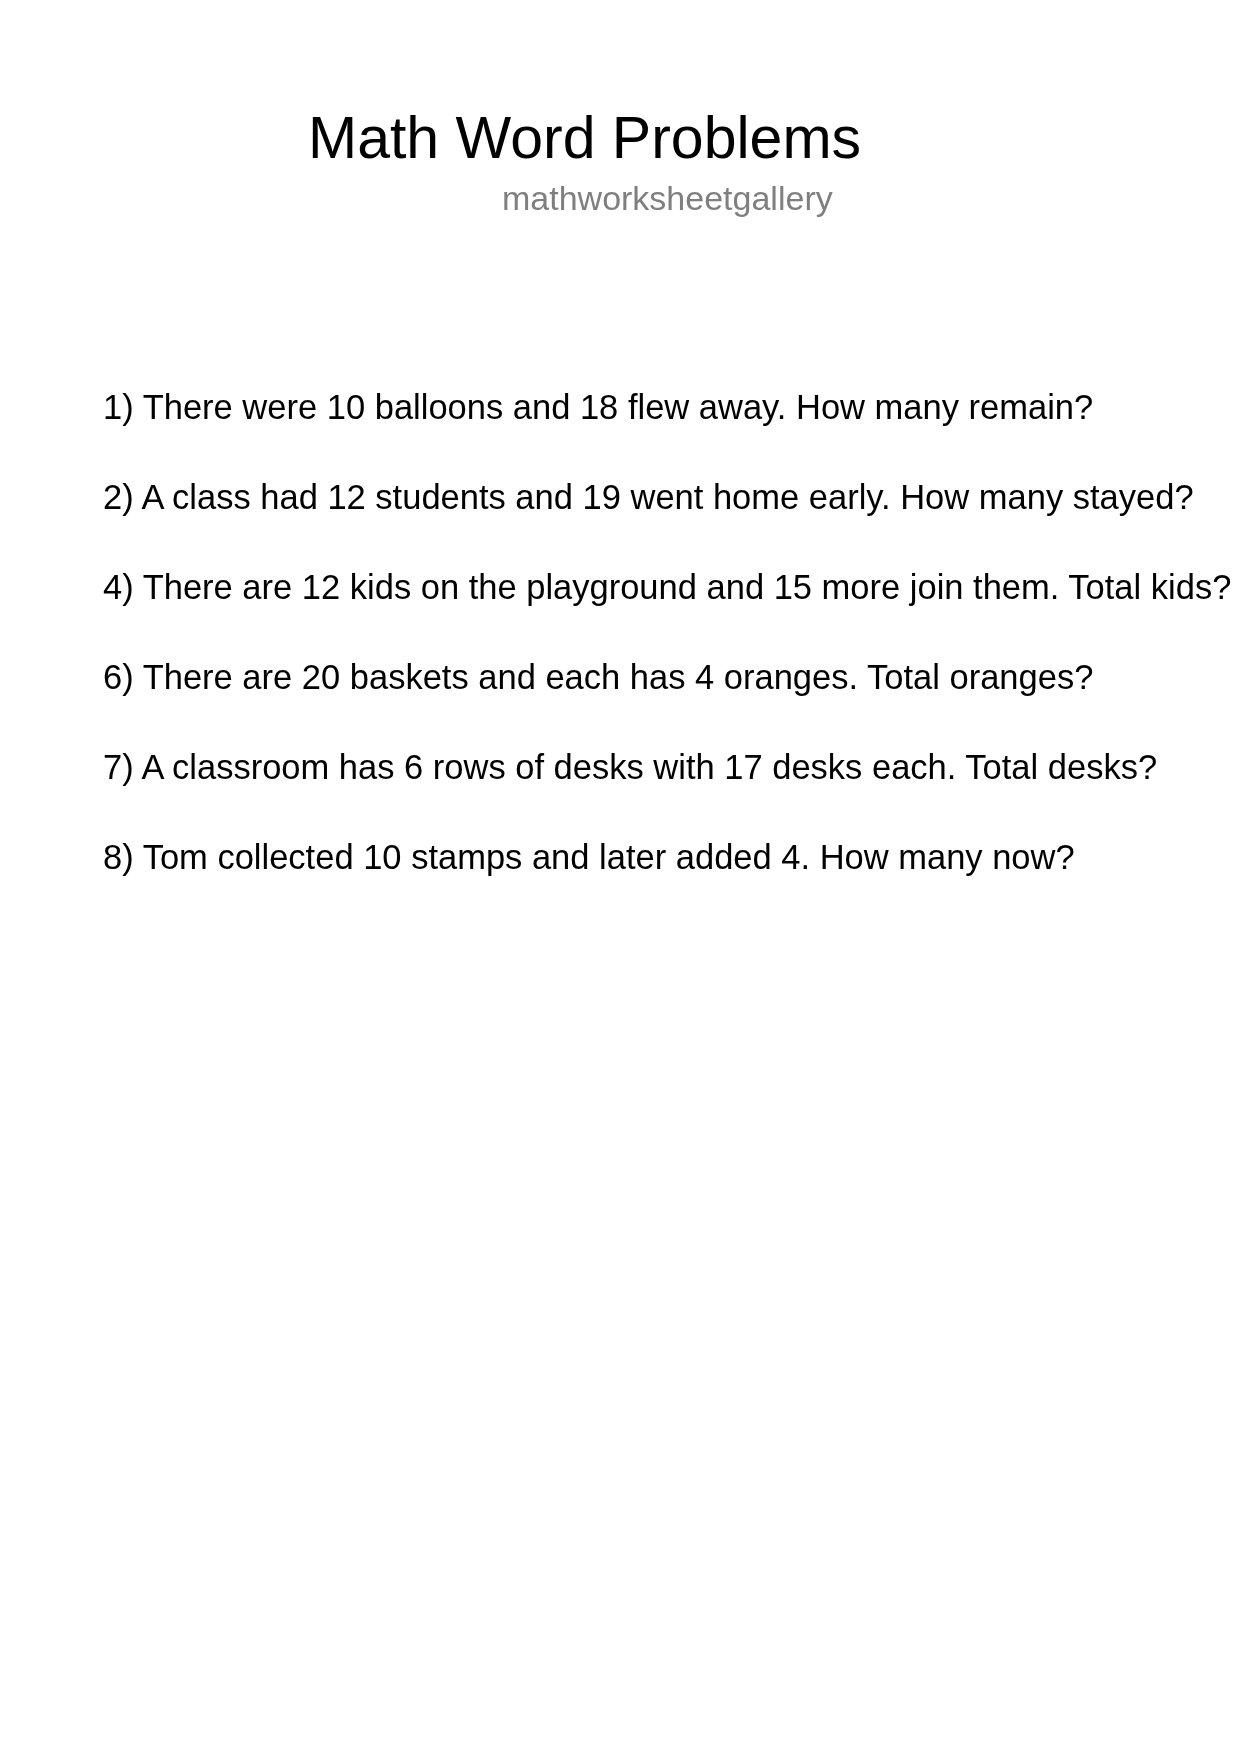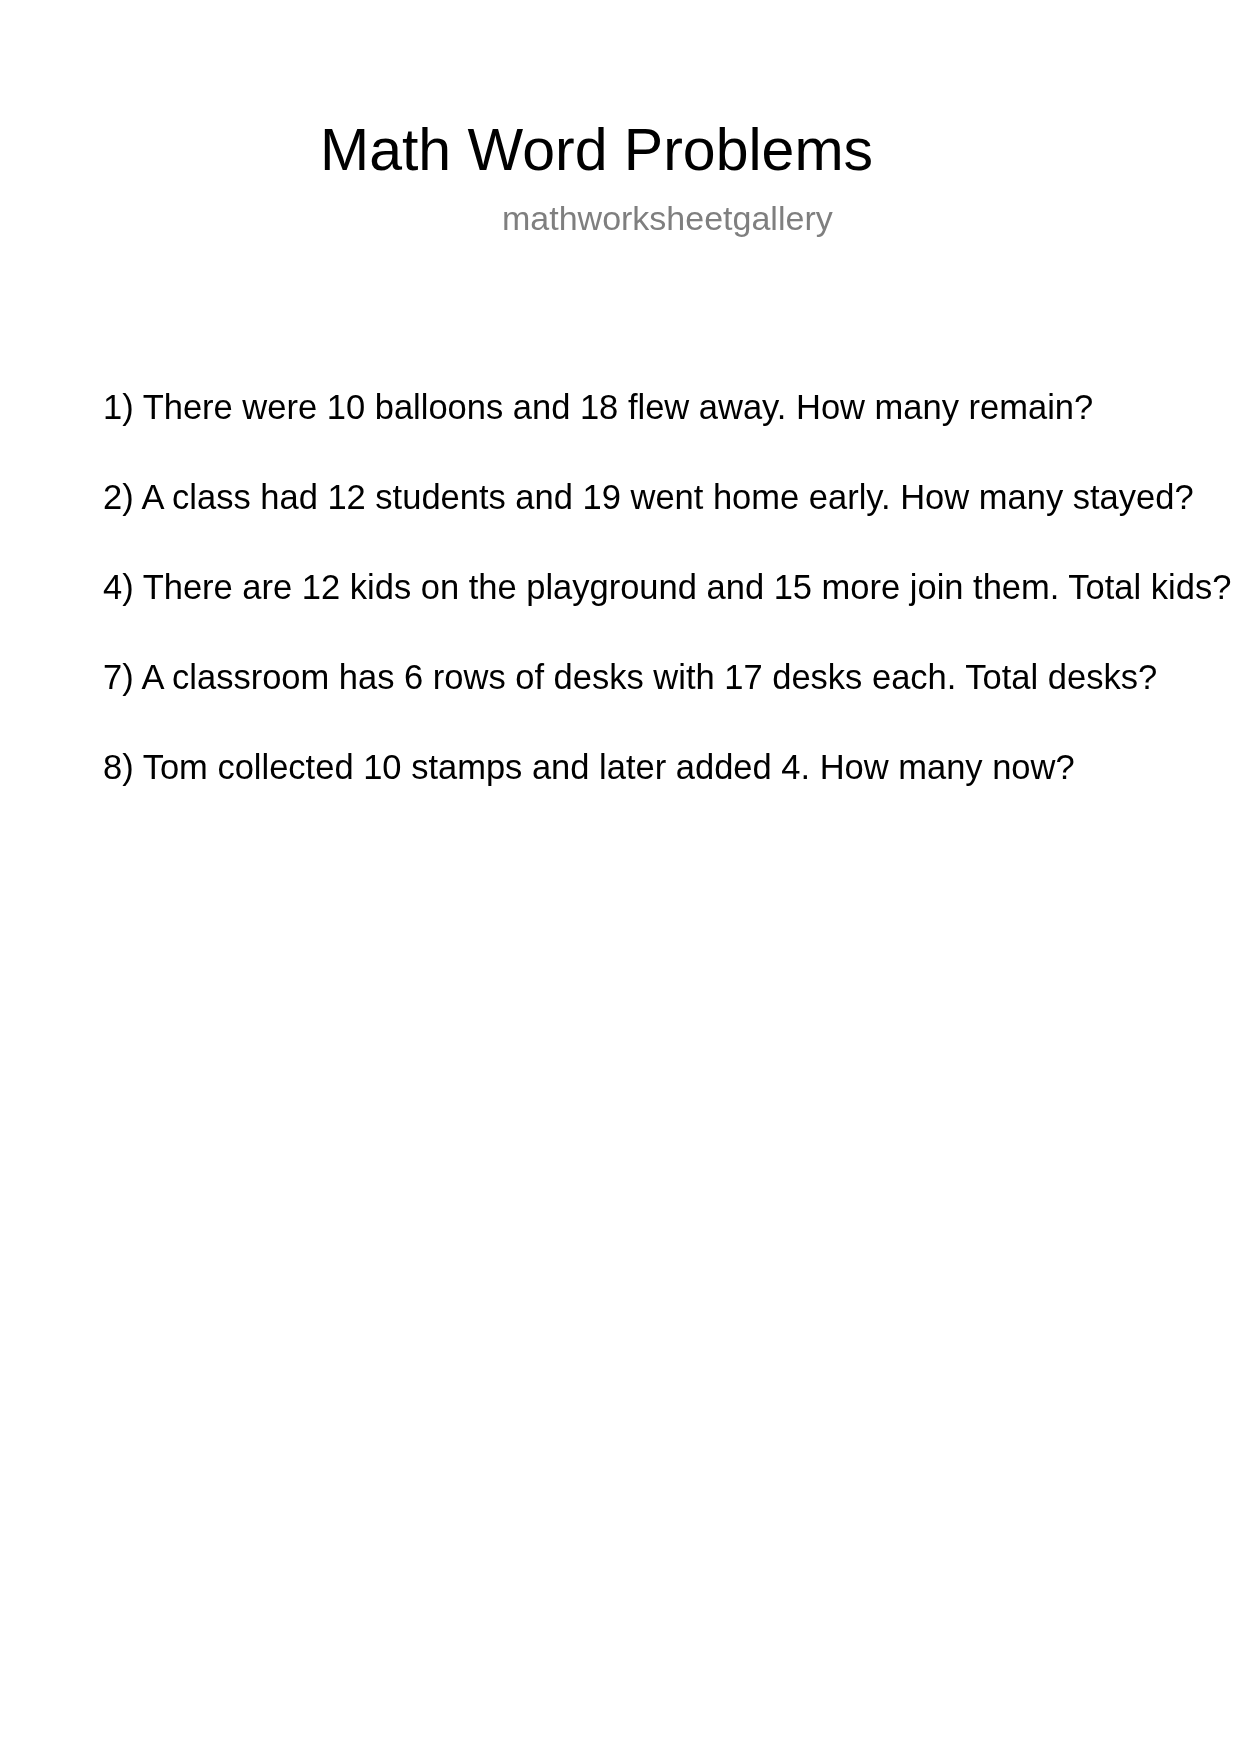--- a/index.html
+++ b/index.html
@@ -24,32 +24,31 @@
       background: #ffffff;
       overflow: hidden;
     }
     .title {
       position: absolute;
       left: 304px;
       top: 100px;
       font-size: 59px;
       line-height: 68px;
       white-space: nowrap;
-      margin: 16px;
+      margin: 4px;
       font-weight: normal;
     }
     .subtitle {
       position: absolute;
       left: 502px;
       top: 178px;
       font-size: 34px;
       line-height: 40px;
       color: #7f7f7f;
       white-space: nowrap;
-      margin-top: 20px;
     }
     .problems {
       position: absolute;
       left: 103px;
       top: 362px;
       margin: 0;
       padding: 0;
       list-style: none;
     }
     .problem {
@@ -66,16 +65,17 @@
 <body>
 
 <div class="page">
   <h1 class="title">Math Word Problems</h1>
   <div class="subtitle">mathworksheetgallery</div>
 
   <ol class="problems">
     <li class="problem"><span class="num">1)</span> <span>There were 10 balloons and 18 flew away. How many remain?</span></li>
     <li class="problem"><span class="num">2)</span> <span>A class had 12 students and 19 went home early. How many stayed?</span></li>
     <li class="problem"><span class="num">4)</span> <span>There are 12 kids on the playground and 15 more join them. Total kids?</span></li>
+    <li class="problem"><span class="num">6)</span> <span>There are 20 baskets and each has 4 oranges. Total oranges?</span></li>
     <li class="problem"><span class="num">7)</span> <span>A classroom has 6 rows of desks with 17 desks each. Total desks?</span></li>
     <li class="problem"><span class="num">8)</span> <span>Tom collected 10 stamps and later added 4. How many now?</span></li>
   </ol>
 </div>
 
 </body></html>

